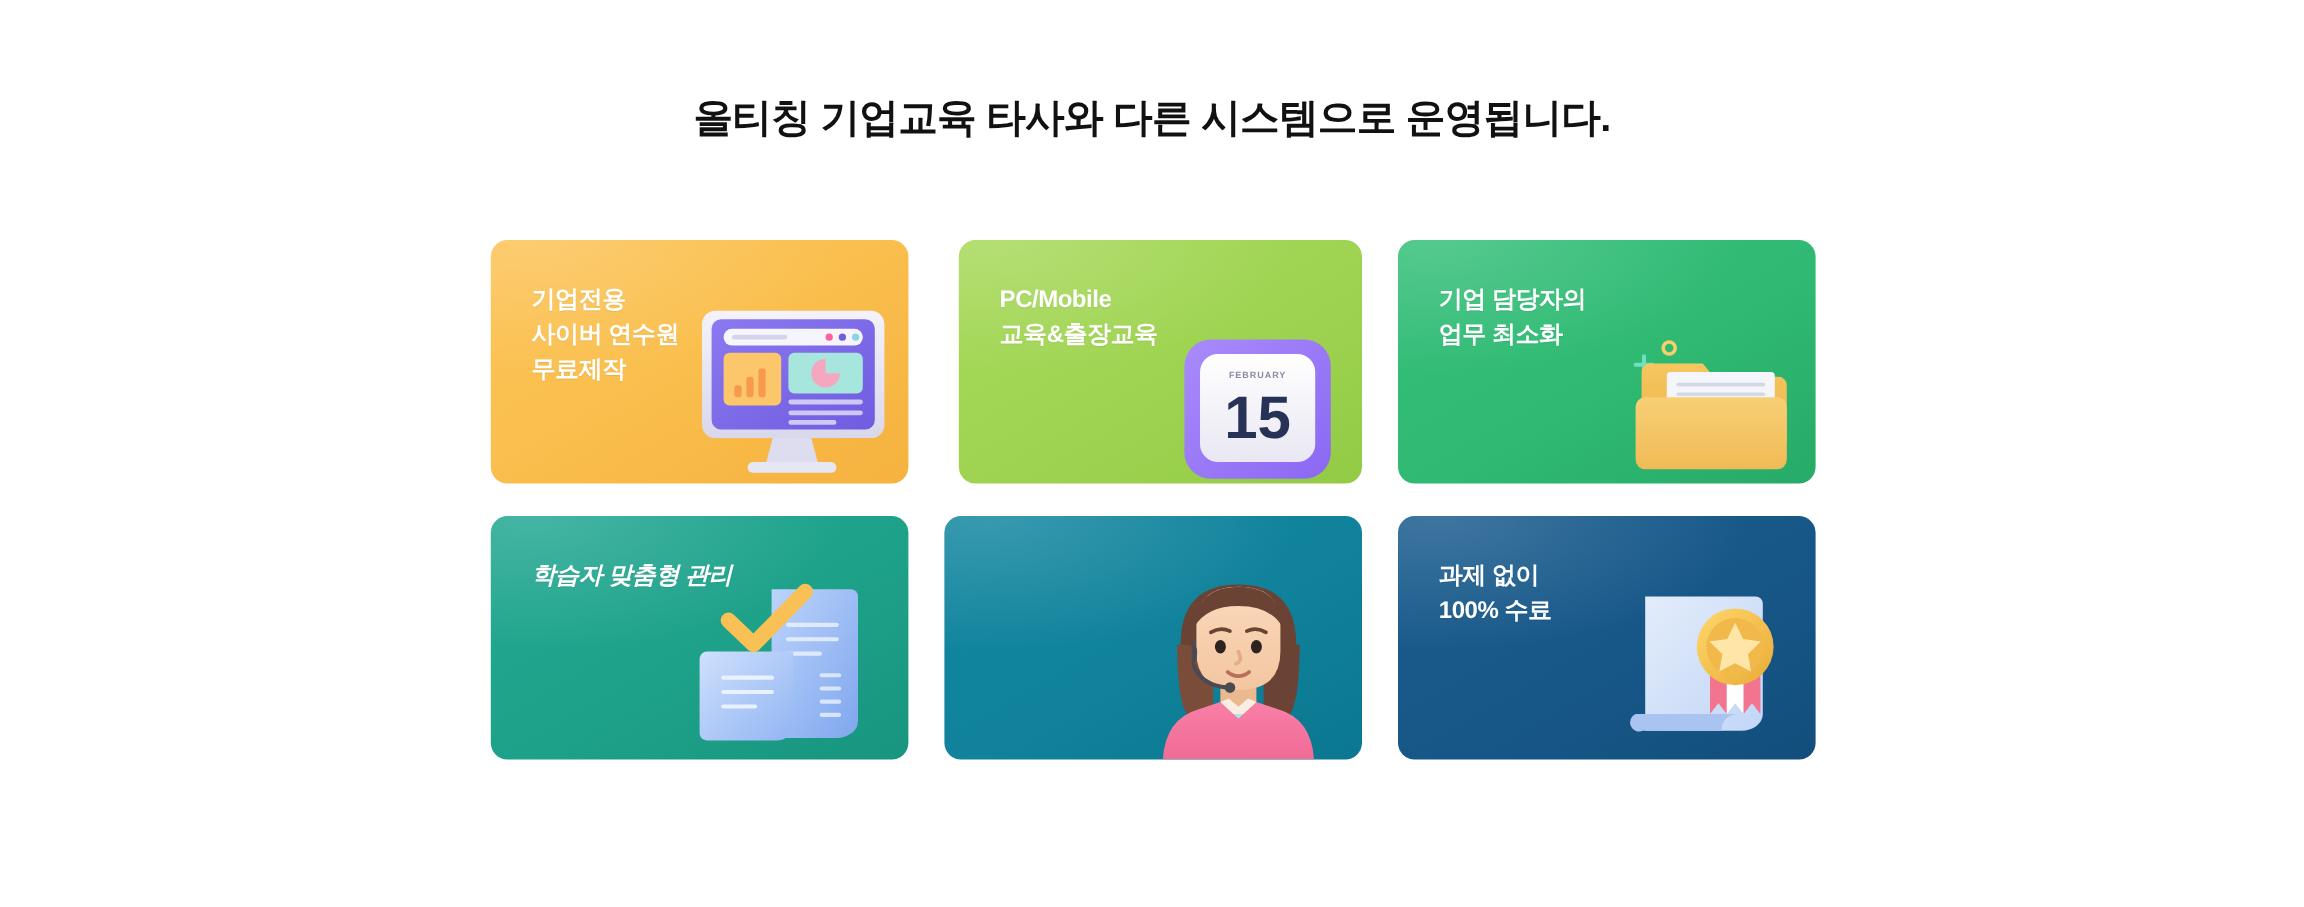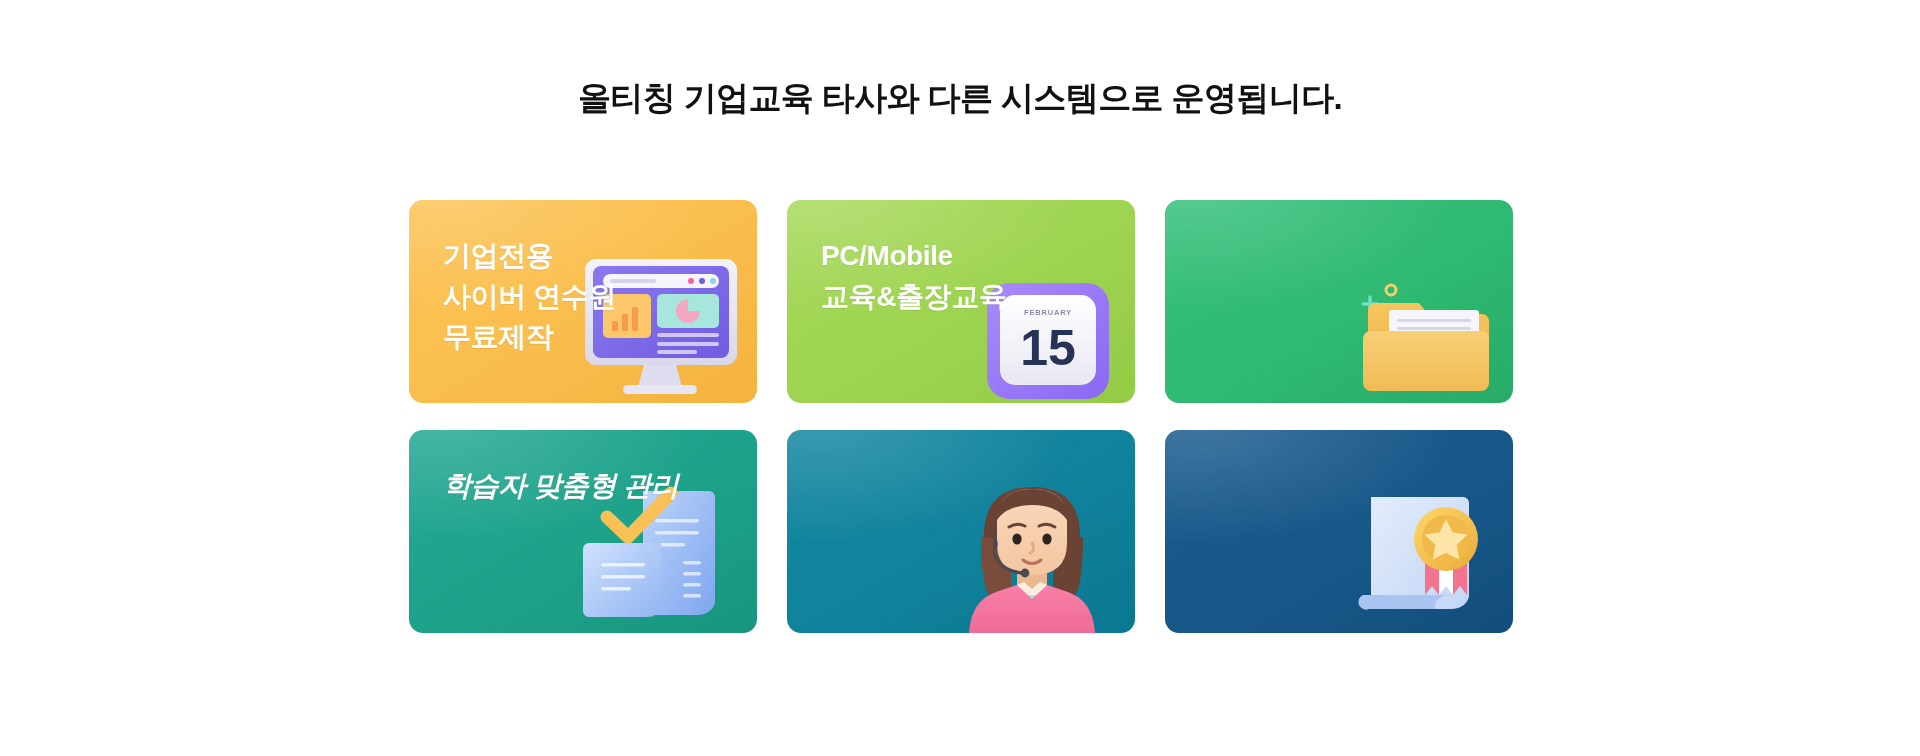--- a/index.html
+++ b/index.html
@@ -41,37 +41,37 @@
   }
   .card {
     position: relative;
     border-radius: 14px;
     overflow: hidden;
     padding: 36px 0 0 34px;
   }
   .card-title {
     position: relative;
     z-index: 3;
-    font-size: 28px;
+    font-size: 20px;
     font-weight: 700;
     line-height: 1.45;
     color: #ffffff;
     white-space: pre-line;
     letter-spacing: -0.4px;
     text-shadow: 0 1px 1px rgba(0,0,0,0.07);
   }
   .art {
     position: absolute;
     z-index: 2;
     pointer-events: none;
   }
 
   
   .c-orange { background: linear-gradient(150deg, #fcc356 0%, #fabf4e 45%, #f5b23f 100%); }
-  .c-lime   { background: linear-gradient(150deg, #a7d95a 0%, #9fd452 50%, #93cb45 100%); }
+  .c-lime   { background: linear-gradient(150deg, #a7d95a 0%, #9fd452 50%, #93cb45 100%); margin-left: 12px; }
   .c-green  { background: linear-gradient(150deg, #35c07a 0%, #2fb972 55%, #27ab68 100%); }
   .c-teal   { background: linear-gradient(150deg, #22a892 0%, #1ea189 55%, #18957e 100%); font-style: italic; }
   .c-cyan   { background: linear-gradient(150deg, #1387a0 0%, #10829b 55%, #0b7790 100%); }
   .c-navy   { background: linear-gradient(150deg, #1a5c8e 0%, #175788 55%, #124e7c 100%); }
 
   
   .card::after {
     content: "";
     position: absolute;
     inset: 0;
@@ -164,20 +164,22 @@
           </defs>
           <rect x="4" y="4" width="122" height="116" rx="22" fill="url(#cal)"></rect>
           <rect x="17" y="16" width="96" height="90" rx="15" fill="url(#pagegrad)"></rect>
           <text x="65" y="36" text-anchor="middle" font-family="'Liberation Sans', sans-serif" font-size="7.5" font-weight="700" fill="#8d8aa3" letter-spacing="0.8">FEBRUARY</text>
           <text x="65" y="86" text-anchor="middle" font-family="'Liberation Sans', sans-serif" font-size="50" font-weight="700" fill="#263357">15</text>
         </svg>
       </div>
     </div>
 
     <div class="card c-green">
+      <div class="card-title">기업 담당자의
+업무 최소화</div>
       <svg class="art art-folder" viewBox="0 0 146 124">
         <defs>
           <linearGradient id="fbk" x1="0" y1="0" x2="0" y2="1">
             <stop offset="0" stop-color="#f6c65f"></stop>
               <stop offset="1" stop-color="#edb247"></stop>
           </linearGradient>
           <linearGradient id="ffr" x1="0" y1="0" x2="0" y2="1">
             <stop offset="0" stop-color="#f8cf76"></stop>
               <stop offset="1" stop-color="#f0bb55"></stop>
           </linearGradient>
@@ -264,20 +266,22 @@
         <path d="M36 56 a10 13 0 0 1 0 22" fill="#4a4a52"></path>
         <path d="M38 78 q6 16 28 18" stroke="#4a4a52" stroke-width="3.4" fill="none" stroke-linecap="round"></path>
         <circle cx="68" cy="96" r="4.4" fill="#4a4a52"></circle>
 
         <path d="M12 156 q2 -34 30 -42 l18 -6 l15 14 l15 -14 l18 6 q28 8 30 42 z" fill="url(#shirt)"></path>
         <path d="M60 108 l15 14 l15 -14 l-7 -3 l-8 7 l-8 -7 z" fill="#ffffff" opacity="0.75"></path>
       </svg>
     </div>
 
     <div class="card c-navy">
+      <div class="card-title">과제 없이
+100% 수료</div>
       <svg class="art art-cert" viewBox="0 0 134 140">
         <defs>
           <linearGradient id="paper" x1="0" y1="0" x2="1" y2="1">
             <stop offset="0" stop-color="#e3ecfb"></stop>
               <stop offset="1" stop-color="#c2d6f6"></stop>
           </linearGradient>
           <linearGradient id="gold" x1="0" y1="0" x2="1" y2="1">
             <stop offset="0" stop-color="#ffd76b"></stop>
               <stop offset="1" stop-color="#e9ab36"></stop>
           </linearGradient>

